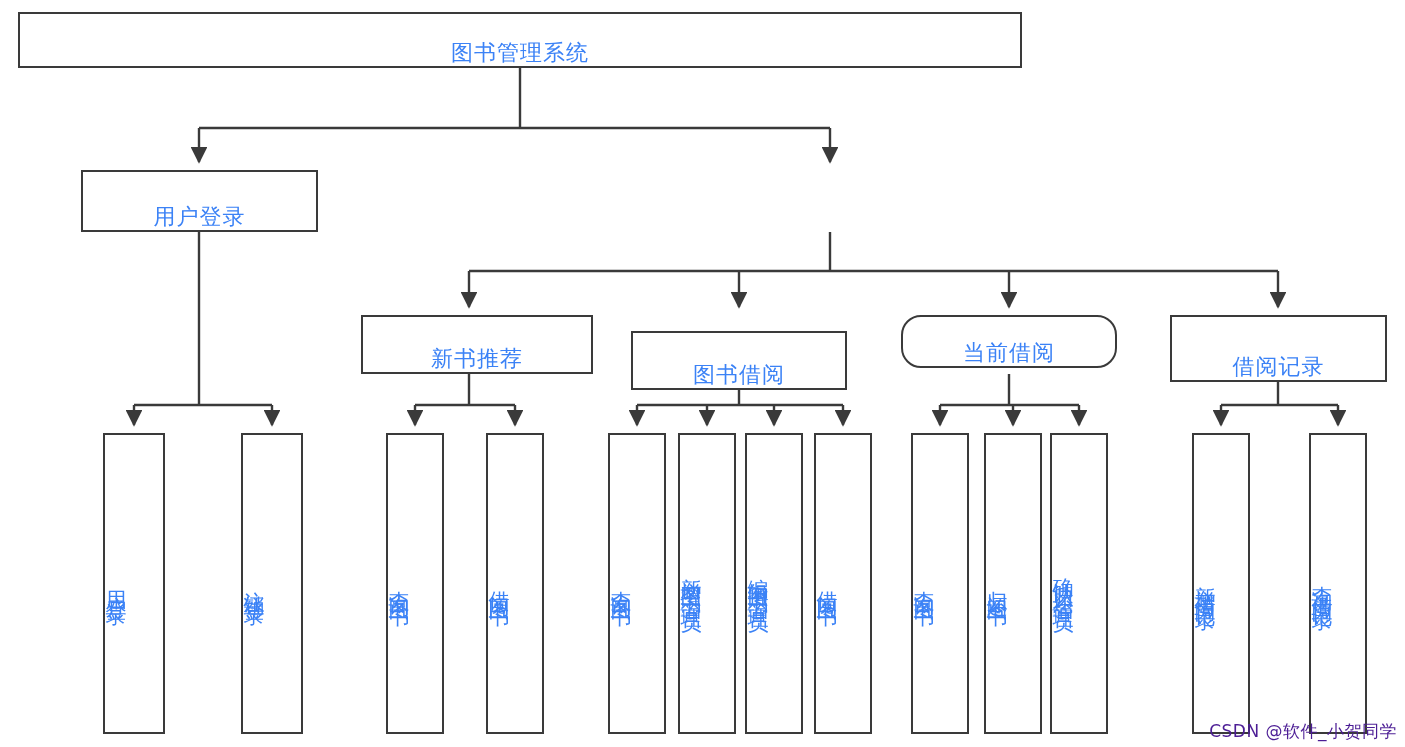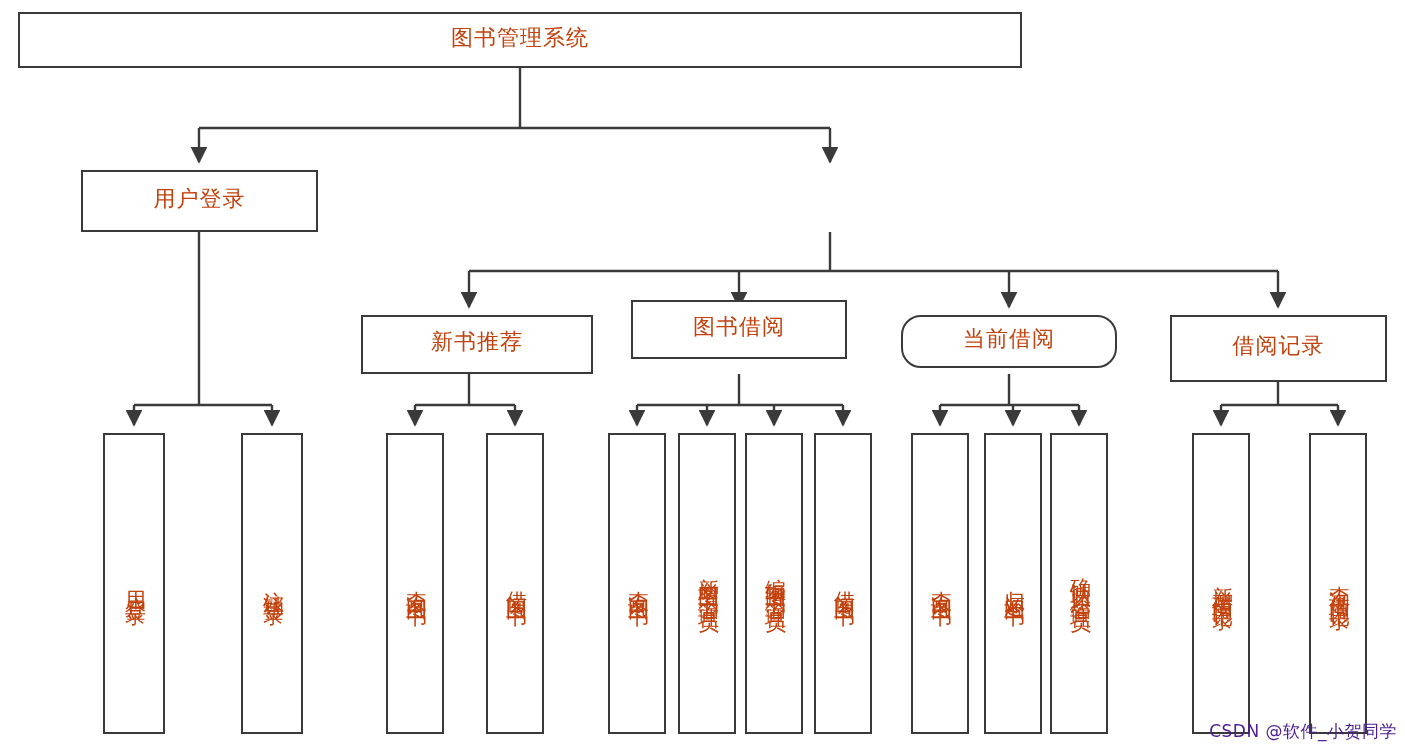--- a/index.html
+++ b/index.html
@@ -24,24 +24,23 @@
     width: 1405px;
     height: 747px;
     pointer-events: none;
   }
   .node {
     position: absolute;
     box-sizing: border-box;
     background: #ffffff;
     border: 2px solid #3a3a3a;
     display: flex;
-    align-items: center;
+    align-items: flex-end;
     justify-content: center;
-    color: #c2410c;
-    font-family: Liberation Mono, monospace;
+    color: #3b82f6;
   }
   .node.horiz {
     font-size: 22px;
     line-height: 1.2;
     letter-spacing: 1px;
     white-space: nowrap;
   }
   .node.vert {
     writing-mode: vertical-rl;
     text-orientation: upright;
@@ -126,21 +125,21 @@
     <span>图书管理系统</span>
   </div>
 
   <div class="node horiz" id="l2-0" style="left: 81px; top: 170px; width: 237px; height: 62px;">
     <span>用户登录</span>
   </div>
 
   <div class="node horiz" id="l3-0" style="left: 361px; top: 315px; width: 232px; height: 59px;">
     <span>新书推荐</span>
   </div>
-  <div class="node horiz" id="l3-1" style="left: 631px; top: 300px; width: 216px; height: 59px;">
+  <div class="node horiz" id="l3-1" style="left: 631px; top: 331px; width: 216px; height: 59px;">
     <span>图书借阅</span>
   </div>
   <div class="node horiz" id="l3-2" style="left: 901px; top: 315px; width: 216px; height: 53px; border-radius: 20px;">
     <span>当前借阅</span>
   </div>
   <div class="node horiz" id="l3-3" style="left: 1170px; top: 315px; width: 217px; height: 67px;">
     <span>借阅记录</span>
   </div>
 
   <div class="node vert" id="lf-0" style="left: 103px; top: 433px; width: 62px; height: 301px;">

